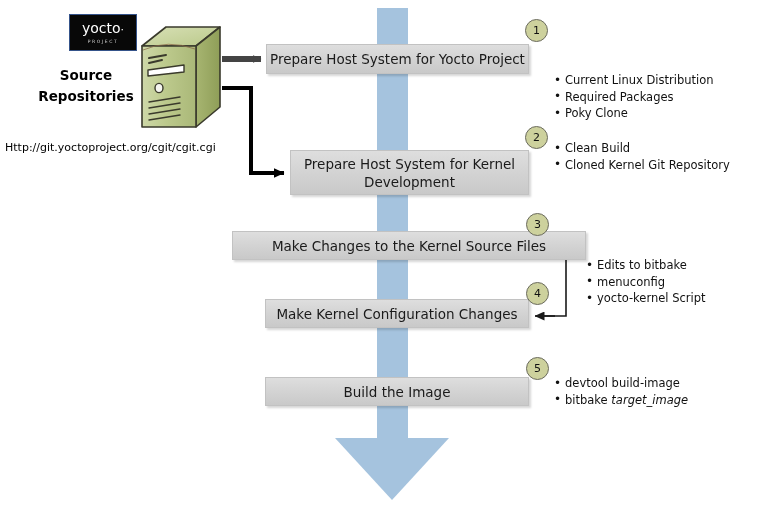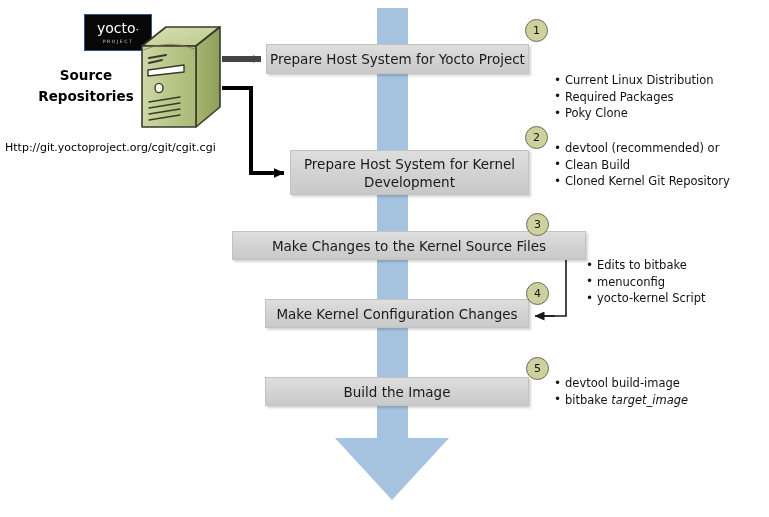--- a/index.html
+++ b/index.html
@@ -46,21 +46,20 @@
     position: absolute;
     left: 69px; top: 14px;
     width: 68px; height: 37px;
     background: #080808;
     border: 1px solid #35538a;
     box-sizing: border-box;
     display: flex;
     flex-direction: column;
     align-items: center;
     justify-content: center;
-    margin-left: 15px;
   }
   .yocto-logo .yl-main {
     color: #ffffff;
     font-size: 14px;
     font-weight: 400;
     letter-spacing: 0px;
     line-height: 14px;
   }
   .yocto-logo .yl-sub {
     color: #cfcfcf;
@@ -293,21 +292,20 @@
     <span>5</span>
   </div>
 
   <div class="blist" id="list1">
     <div class="bitem">Current Linux Distribution</div>
     <div class="bitem">Required Packages</div>
     <div class="bitem">Poky Clone</div>
   </div>
 
   <div class="blist" id="list2">
-    <div class="bitem">devtool (recommended) or</div>
     <div class="bitem">Clean Build</div>
     <div class="bitem">Cloned Kernel Git Repository</div>
   </div>
 
   <div class="blist" id="list3">
     <div class="bitem">Edits to bitbake</div>
     <div class="bitem">menuconfig</div>
     <div class="bitem">yocto-kernel Script</div>
   </div>
 

